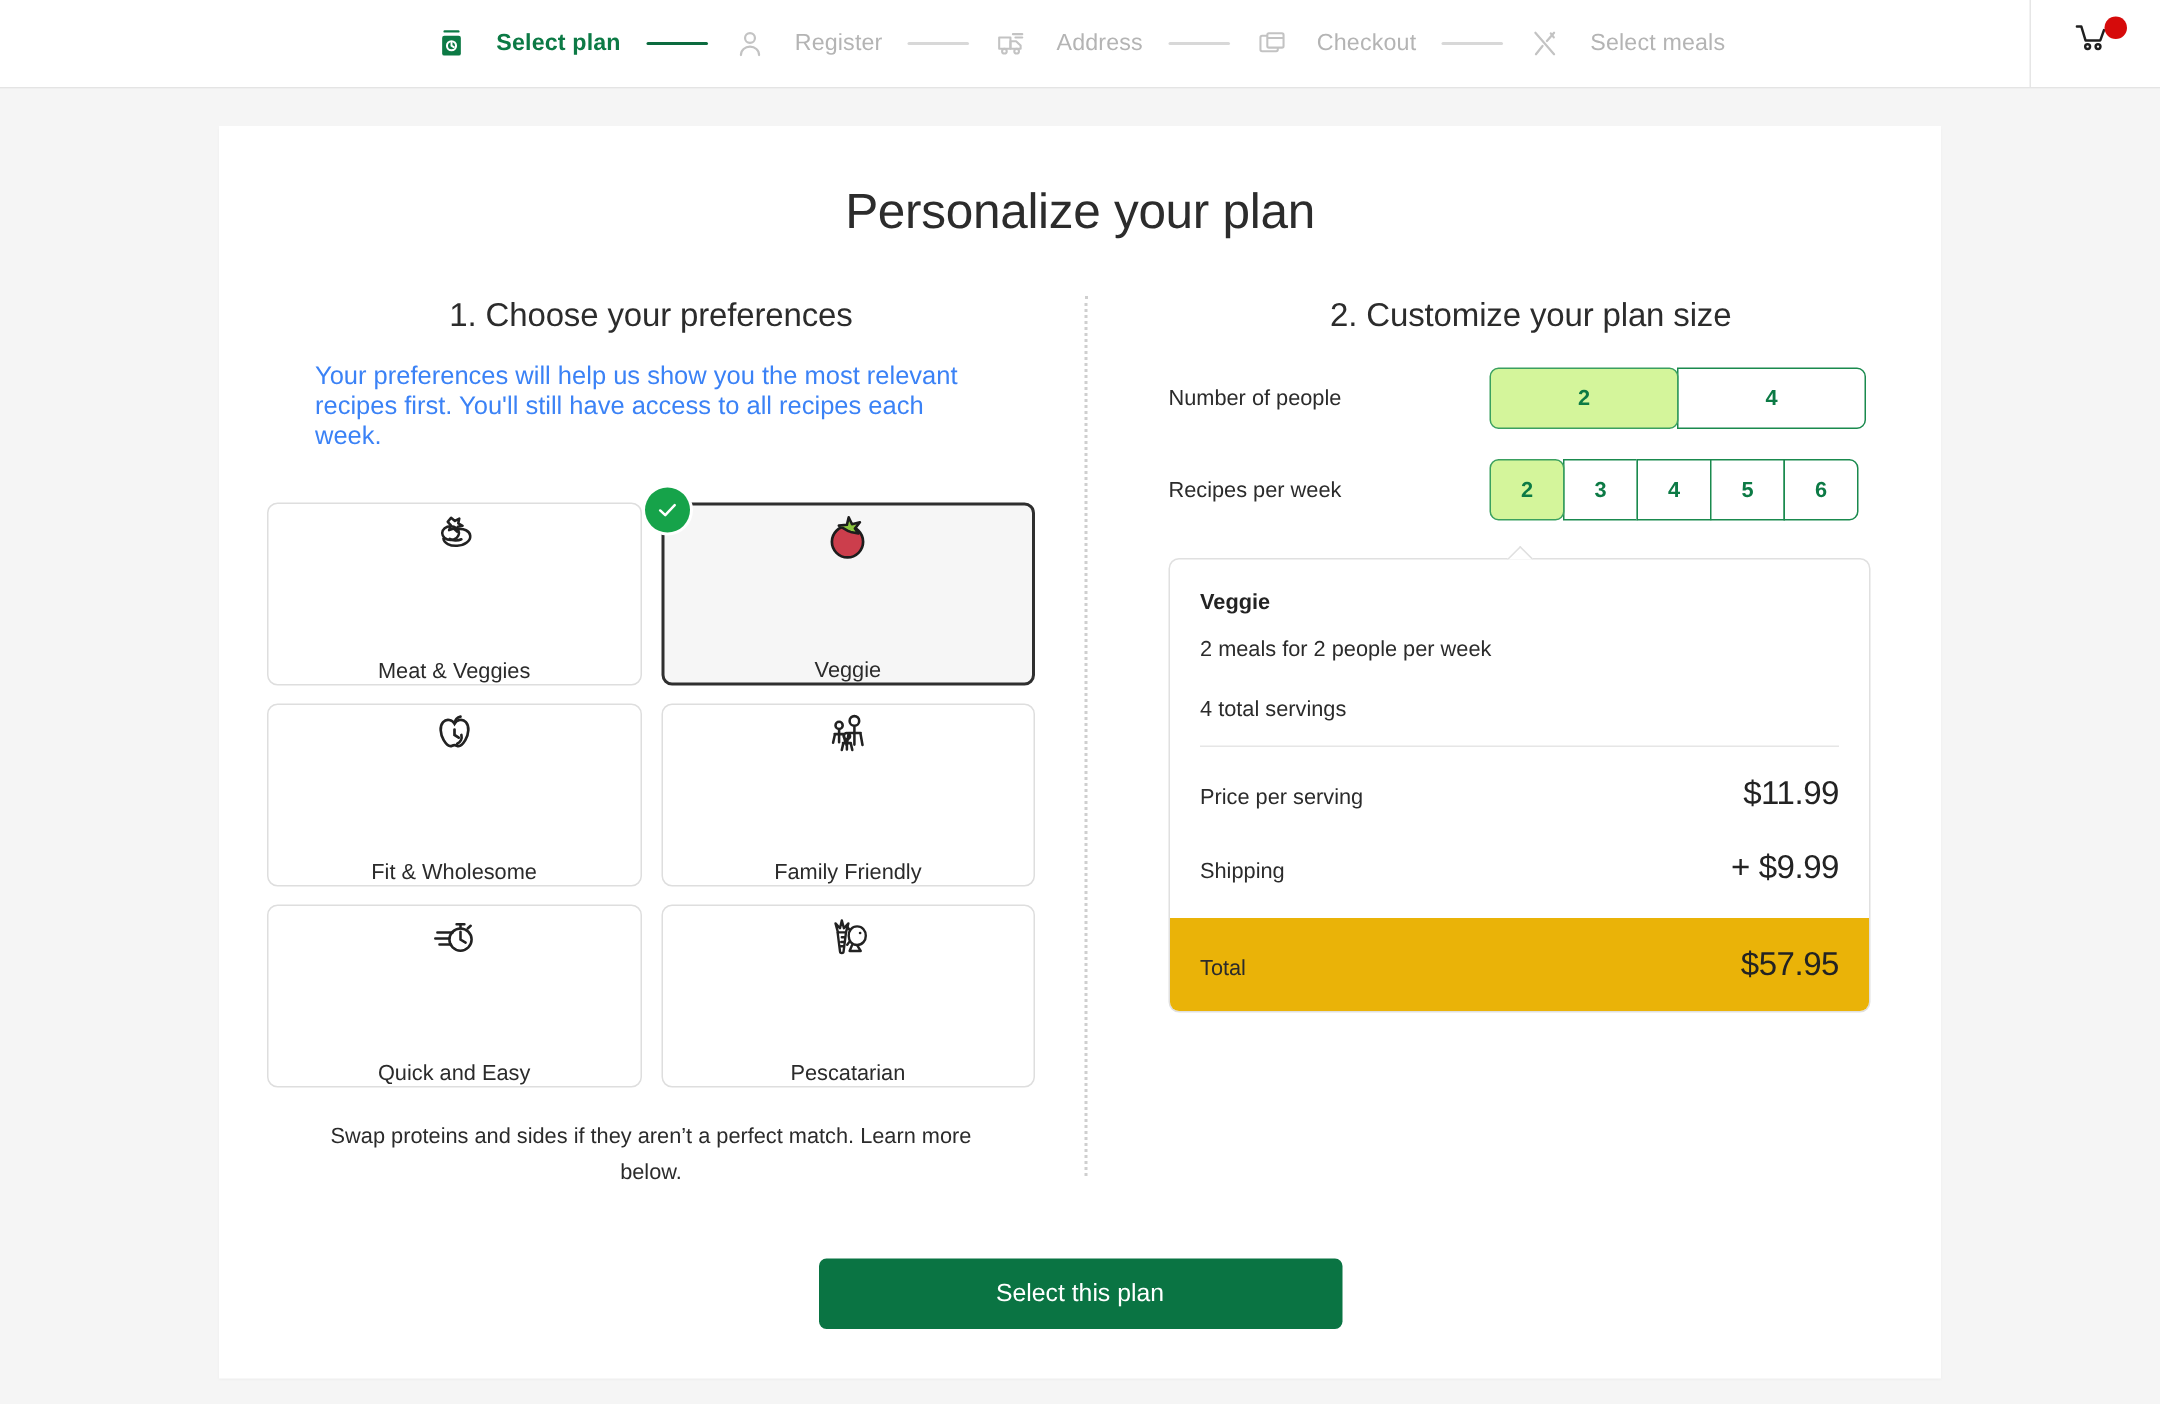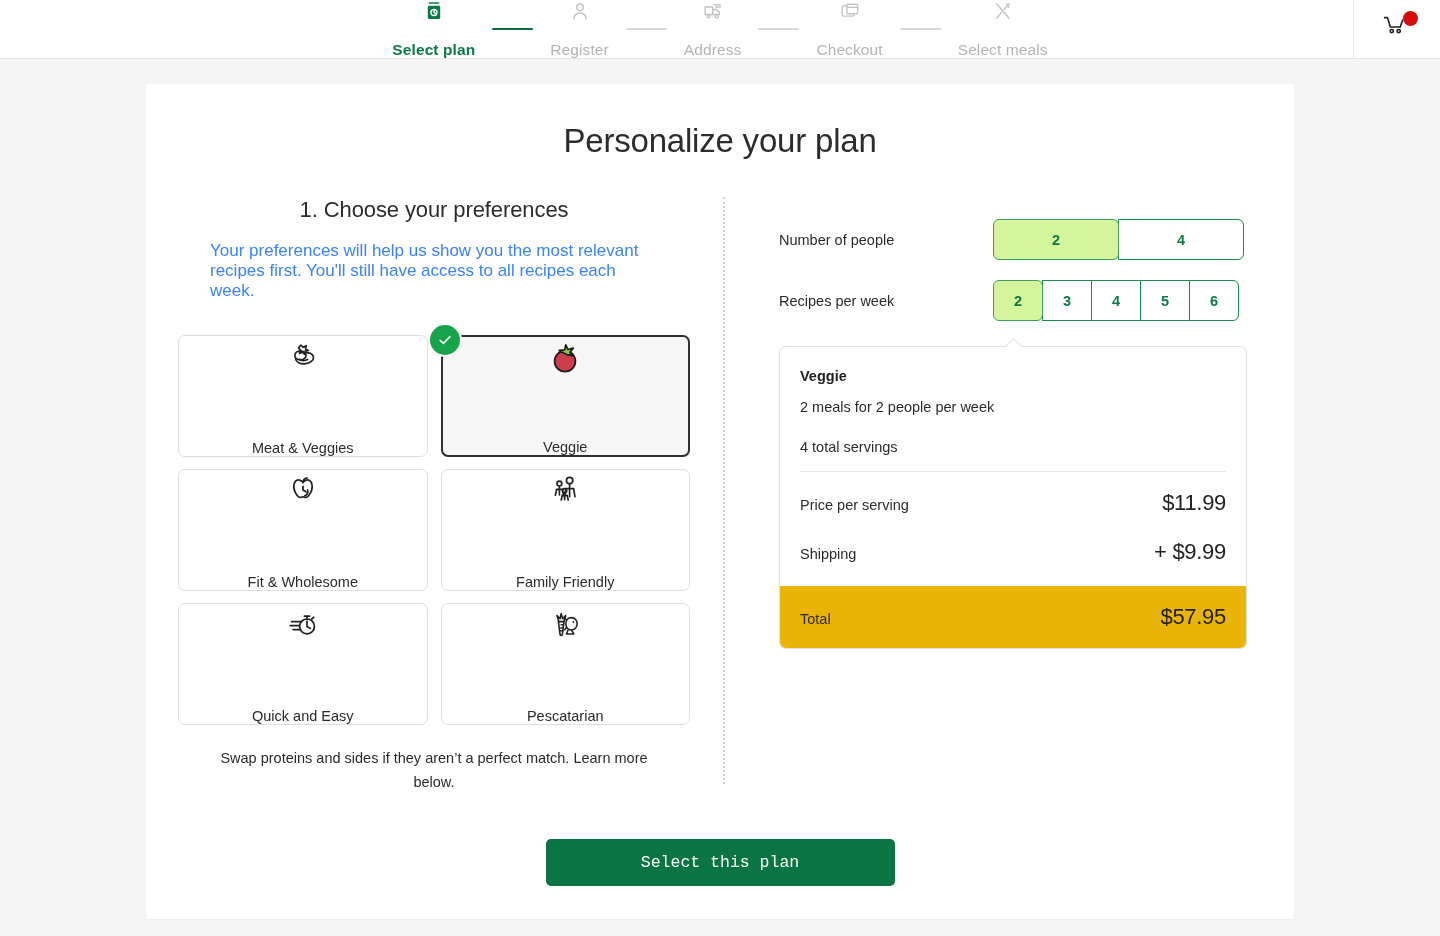--- a/index.html
+++ b/index.html
@@ -15,21 +15,21 @@
   .topbar {
     position: relative;
     height: 59px;
     background: #ffffff;
     border-bottom: 1px solid #e4e4e4;
     display: flex;
     align-items: center;
     justify-content: center;
   }
   .steps { display: flex; align-items: center; }
-  .step { display: flex; align-items: center; gap: 19px; flex-direction: column; }
+  .step { display: flex; align-items: center; gap: 19px; }
   .step-ico { width: 22px; height: 22px; display: block; }
   .step-label { font-size: 15.5px; letter-spacing: .1px; white-space: nowrap; }
   .step.active .step-label { color: #0c7a45; font-weight: 700; }
   .step.idle .step-label { color: #b4b4b4; font-weight: 400; }
   .connector { width: 41px; height: 2px; margin: 0 17px; background: #d8d8d8; border-radius: 2px; }
   .connector.done { background: #0c6b3f; height: 2.5px; }
 
   .cart-wrap {
     position: absolute; right: 20px; top: 0; bottom: 0;
     display: flex; align-items: center; padding-left: 26px;
@@ -188,21 +188,21 @@
   
   .cta-wrap { text-align: center; margin-top: 45px; padding-bottom: 22px; }
   .cta {
     display: inline-block;
     width: 349px; height: 47px; line-height: 47px;
     background: #0a7443;
     color: #ffffff;
     font-size: 16.5px;
     border: none;
     border-radius: 5px;
-    font-family: Liberation Mono, monospace;
+    font-family: Liberation Sans, sans-serif;
     cursor: pointer;
   }
   .footnote {
     margin-top: 30px;
     text-align: center;
     font-size: 14.5px;
     color: #2b2b2b;
   }
   .footnote b { font-weight: 700; }
 </style>
@@ -389,20 +389,21 @@
           </div>
 
         </div>
 
         <div class="swap-note">Swap proteins and sides if they aren’t a perfect match. Learn more below.</div>
       </div>
 
       <div class="divider"></div>
 
       <div class="col-right">
+        <div class="col-head">2. Customize your plan size</div>
 
         <div style="margin-top:22px;">
           <div class="size-row">
             <div class="size-row-label">Number of people</div>
             <div class="seg seg-people">
               <button class="seg-btn on">2</button>
               <button class="seg-btn">4</button>
             </div>
           </div>
 

